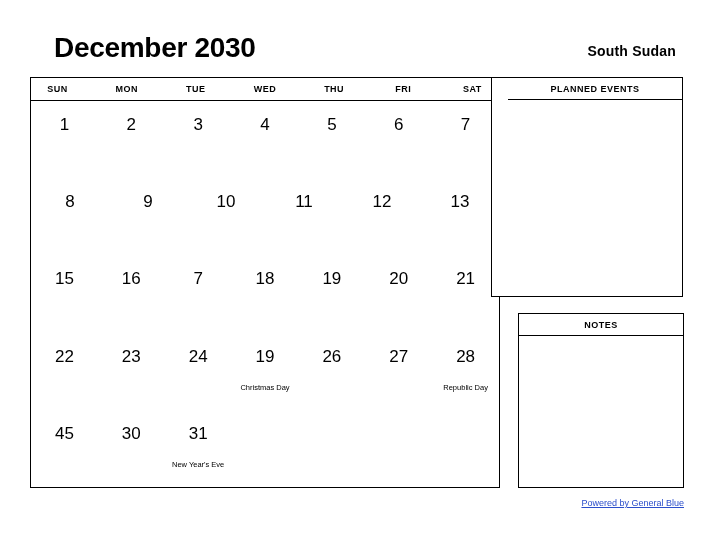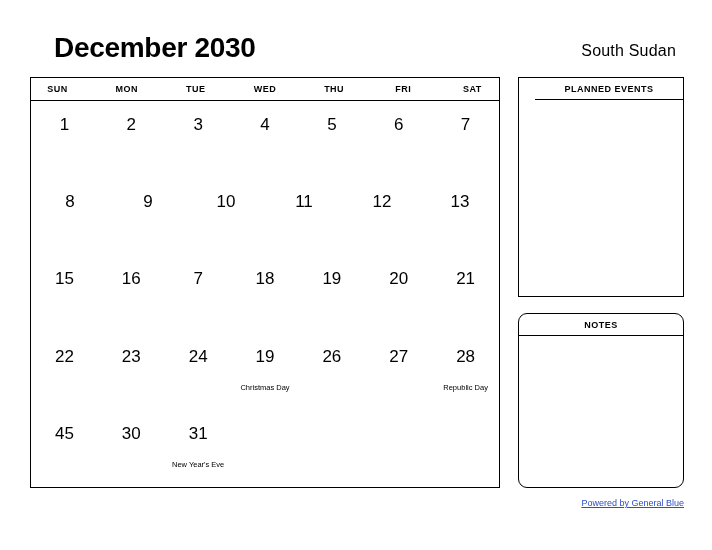--- a/index.html
+++ b/index.html
@@ -33,22 +33,22 @@
     font-weight: bold;
     letter-spacing: -0.3px;
     line-height: 32px;
     white-space: nowrap;
     margin-left: 16px;
   }
   .country-title {
     position: absolute;
     right: 36px;
     top: 42px;
-    font-size: 16px;
-    font-weight: normal;
+    font-size: 14px;
+    font-weight: bold;
     letter-spacing: 0.2px;
     line-height: 18px;
     white-space: nowrap;
     text-align: left;
   }
 
   
   .calendar {
     position: absolute;
     left: 30px;
@@ -112,32 +112,31 @@
 
   
   .side-panel {
     position: absolute;
     border: 1.6px solid #000000;
     background: #ffffff;
     display: flex;
     flex-direction: column;
   }
   #planned-events-panel {
-    left: 518px;
+    left: 491px;
     top: 77px;
-    width: 166px;
+    width: 192px;
     height: 220px;
     padding-left: 16px;
   }
   #notes-panel {
     left: 518px;
     top: 313px;
     width: 166px;
     height: 175px;
-    border-radius: 9px;
   }
   .panel-header {
     height: 22px;
     border-bottom: 1.6px solid #000000;
     display: flex;
     align-items: center;
     justify-content: center;
     font-size: 9px;
     font-weight: bold;
     letter-spacing: 0.5px;

